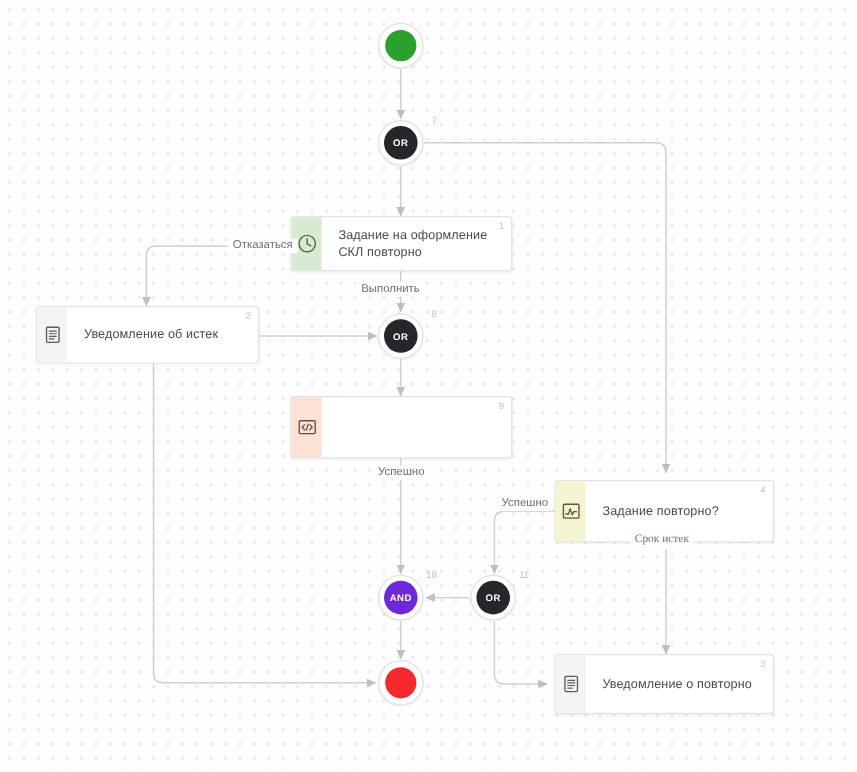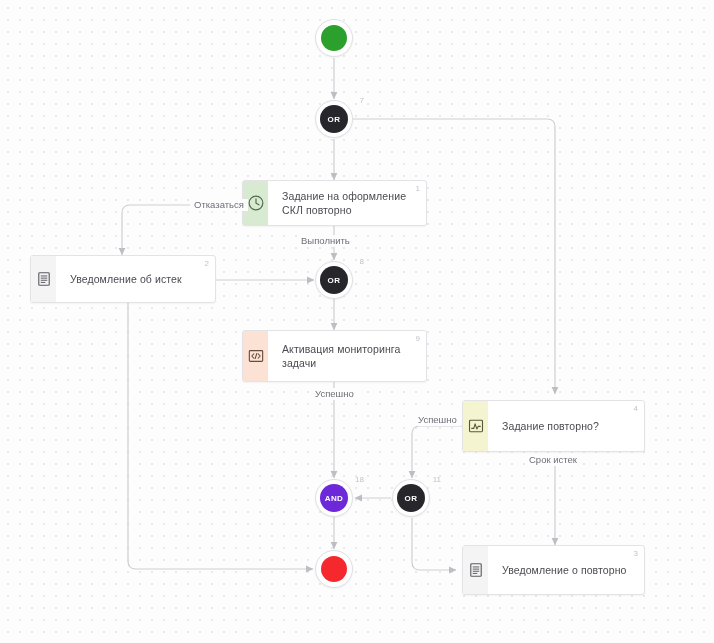--- a/index.html
+++ b/index.html
@@ -229,21 +229,20 @@
   </div>
 
   <div class="node" style="left:242px; top:330px; width:185px; height:52px;">
     <div class="accent accent-peach">
       <svg class="glyph" viewBox="0 0 20 20">
         <rect x="2.6" y="4" width="14.8" height="12" rx="1" fill="none" stroke="#6a4b3d" stroke-width="1.25"></rect>
         <path d="M7.6,7.6 L5.3,10 L7.6,12.4 M12.4,7.6 L14.7,10 L12.4,12.4 M10.9,7.2 L9.1,12.8" fill="none" stroke="#6a4b3d" stroke-width="1.15" stroke-linecap="round" stroke-linejoin="round"></path>
       </svg>
     </div>
     <div class="body">
-      <span class="title">Активация мониторинга задачи</span>
       <span class="num">9</span>
     </div>
   </div>
 
   <div class="node" style="left:462px; top:400px; width:183px; height:52px;">
     <div class="accent accent-lemon">
       <svg class="glyph" viewBox="0 0 20 20">
         <rect x="2.8" y="3.6" width="14.4" height="12.8" rx="1" fill="none" stroke="#57573d" stroke-width="1.25"></rect>
         <path d="M5.2,12.6 L7.6,12.6 L9,7.6 L11,13.4 L12.4,10.4 L14.8,10.4" fill="none" stroke="#57573d" stroke-width="1.2" stroke-linecap="round" stroke-linejoin="round"></path>
       </svg>
@@ -282,15 +281,15 @@
   </div>
 
   <span class="elabel" style="left:190px; top:199px;">Отказаться</span>
 
   <span class="elabel" style="left:297px; top:235px;">Выполнить</span>
 
   <span class="elabel" style="left:311px; top:388px;">Успешно</span>
 
   <span class="elabel" style="left:414px; top:414px;">Успешно</span>
 
-  <span class="elabel" style="left:525px; top:454px;">Срок истек</span>
+  <span class="elabel" style="left:525px; top:444px;font-family:Liberation Serif, serif;">Срок истек</span>
 
 </div>
 
 </body></html>

